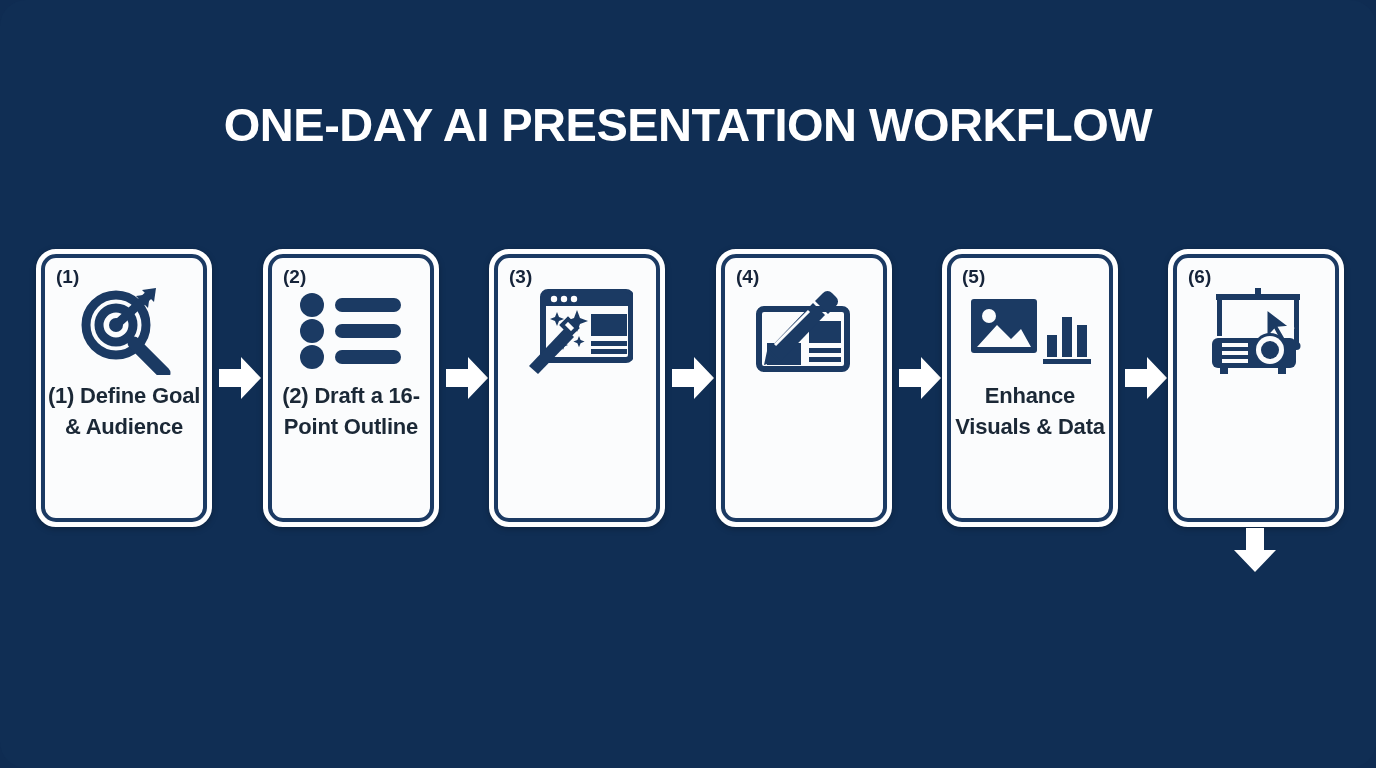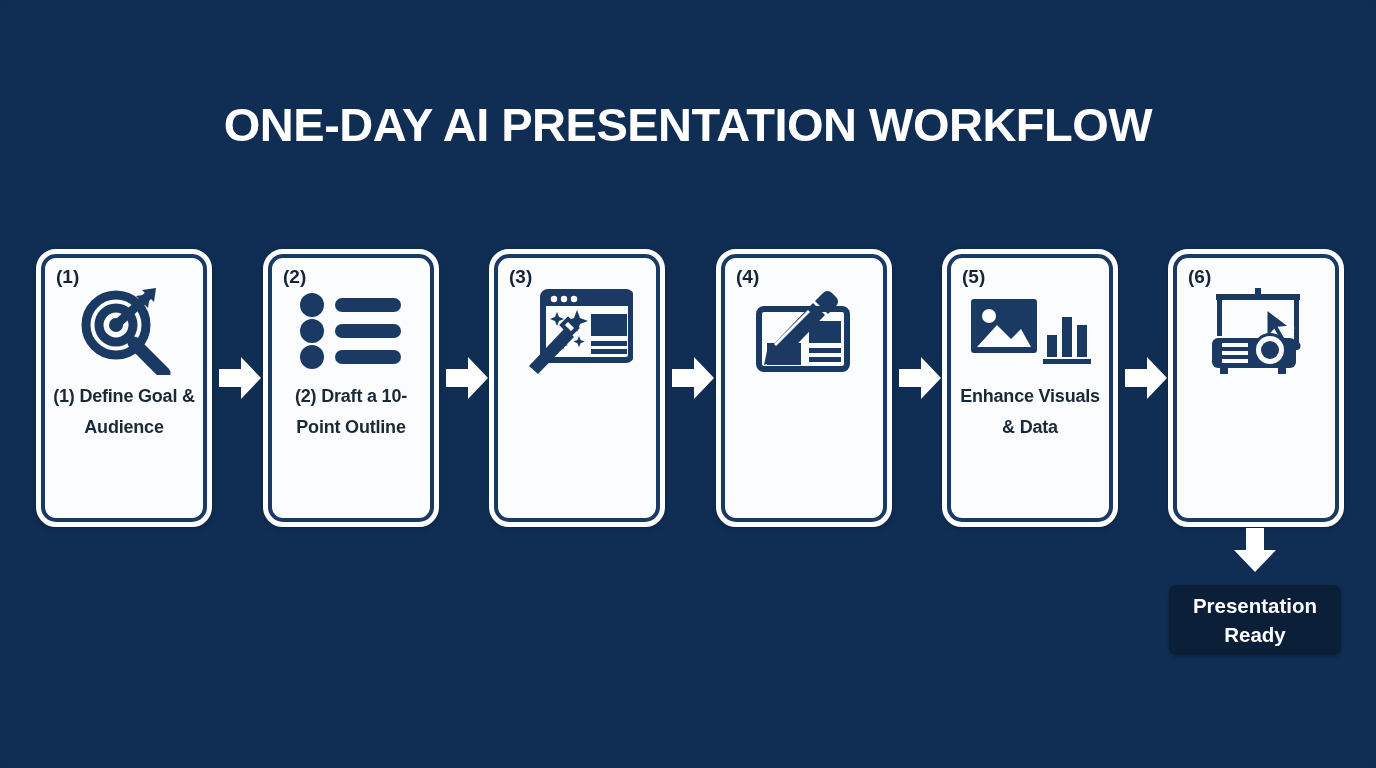--- a/index.html
+++ b/index.html
@@ -88,21 +88,21 @@
     justify-content: center;
   }
   .icon-box svg { display: block; }
 
   .card-label {
     position: absolute;
     left: 6px;
     right: 6px;
     top: 128px;
     text-align: center;
-    font-size: 18px;
+    font-size: 22px;
     font-weight: bold;
     color: #1b2836;
     line-height: 30.5px;
     letter-spacing: -0.2px;
   }
 
   
   .arrow-right {
     position: absolute;
     top: 106px;
@@ -182,21 +182,21 @@
         <div class="icon-box">
           <svg width="108" height="80" viewBox="0 0 108 80">
             <circle cx="15" cy="14" r="12" fill="#1b3a63"></circle>
             <circle cx="15" cy="40" r="12" fill="#1b3a63"></circle>
             <circle cx="15" cy="66" r="12" fill="#1b3a63"></circle>
             <rect x="38" y="7" width="66" height="14" rx="7" fill="#1b3a63"></rect>
             <rect x="38" y="33" width="66" height="14" rx="7" fill="#1b3a63"></rect>
             <rect x="38" y="59" width="66" height="14" rx="7" fill="#1b3a63"></rect>
           </svg>
         </div>
-        <div class="card-label">(2) Draft a 10-Point Outline</div>
+        <div class="card-label">(2) Draft a 16-Point Outline</div>
       </div>
     </div>
 
     <div class="arrow-right" style="left:410px;">
       <svg width="42" height="46" viewBox="0 0 42 46">
         <path d="M0 14 L22 14 L22 2 L42 23 L22 44 L22 32 L0 32 Z" fill="#ffffff"></path>
       </svg>
     </div>
 
     <div class="card" style="left:453px;">
@@ -306,17 +306,14 @@
     </div>
 
   </div>
 
   <div id="down-arrow">
     <svg width="46" height="44" viewBox="0 0 46 44">
       <path d="M14 0 L32 0 L32 22 L44 22 L23 44 L2 22 L14 22 Z" fill="#ffffff"></path>
     </svg>
   </div>
 
-  <div id="terminal">
-    <span>Presentation Ready</span>
-  </div>
 
 </div>
 
 </body></html>

